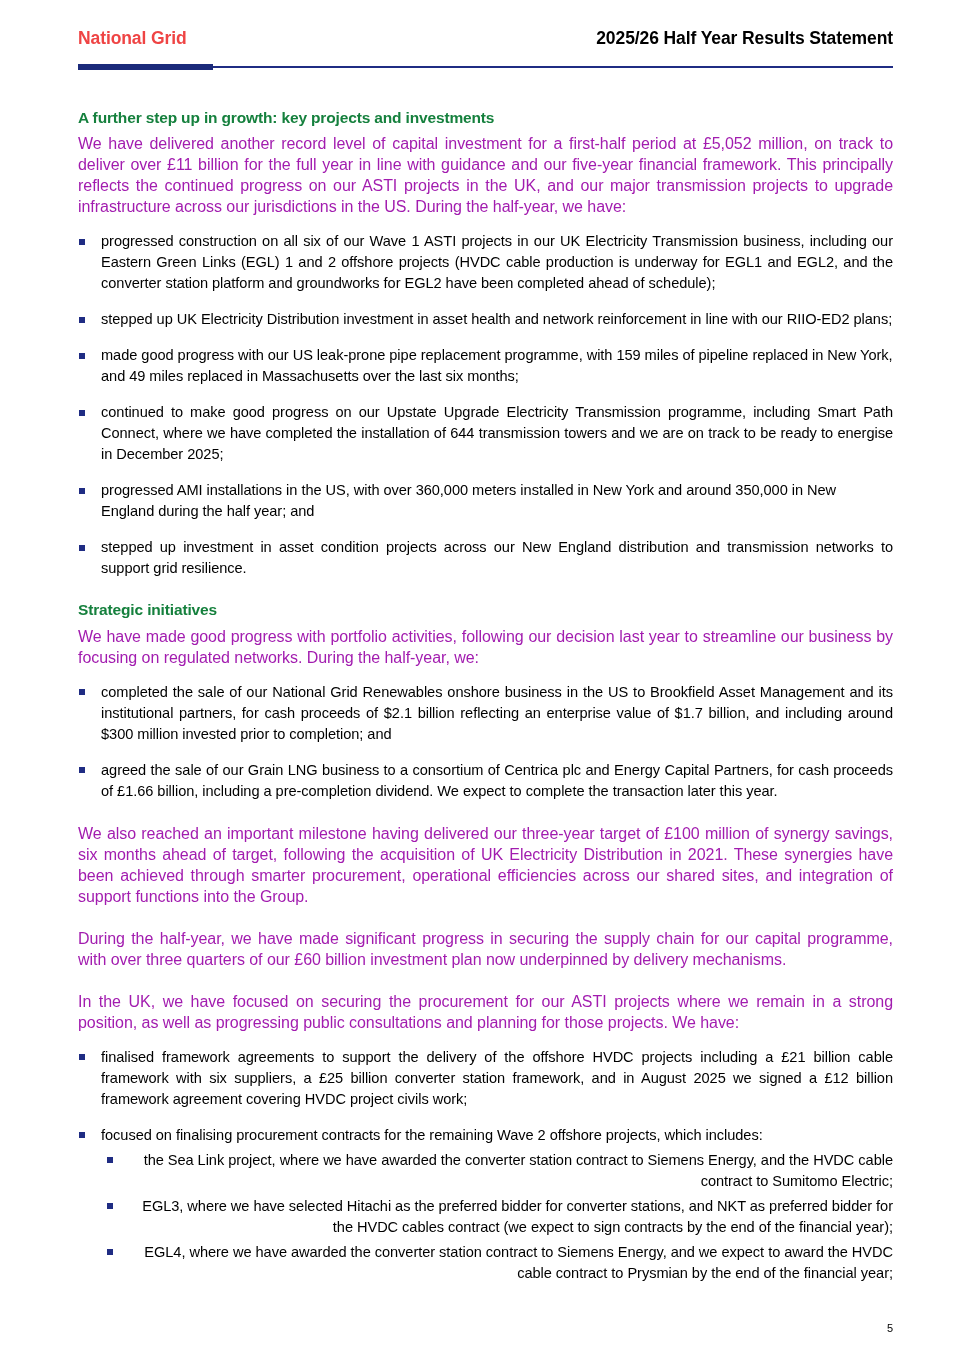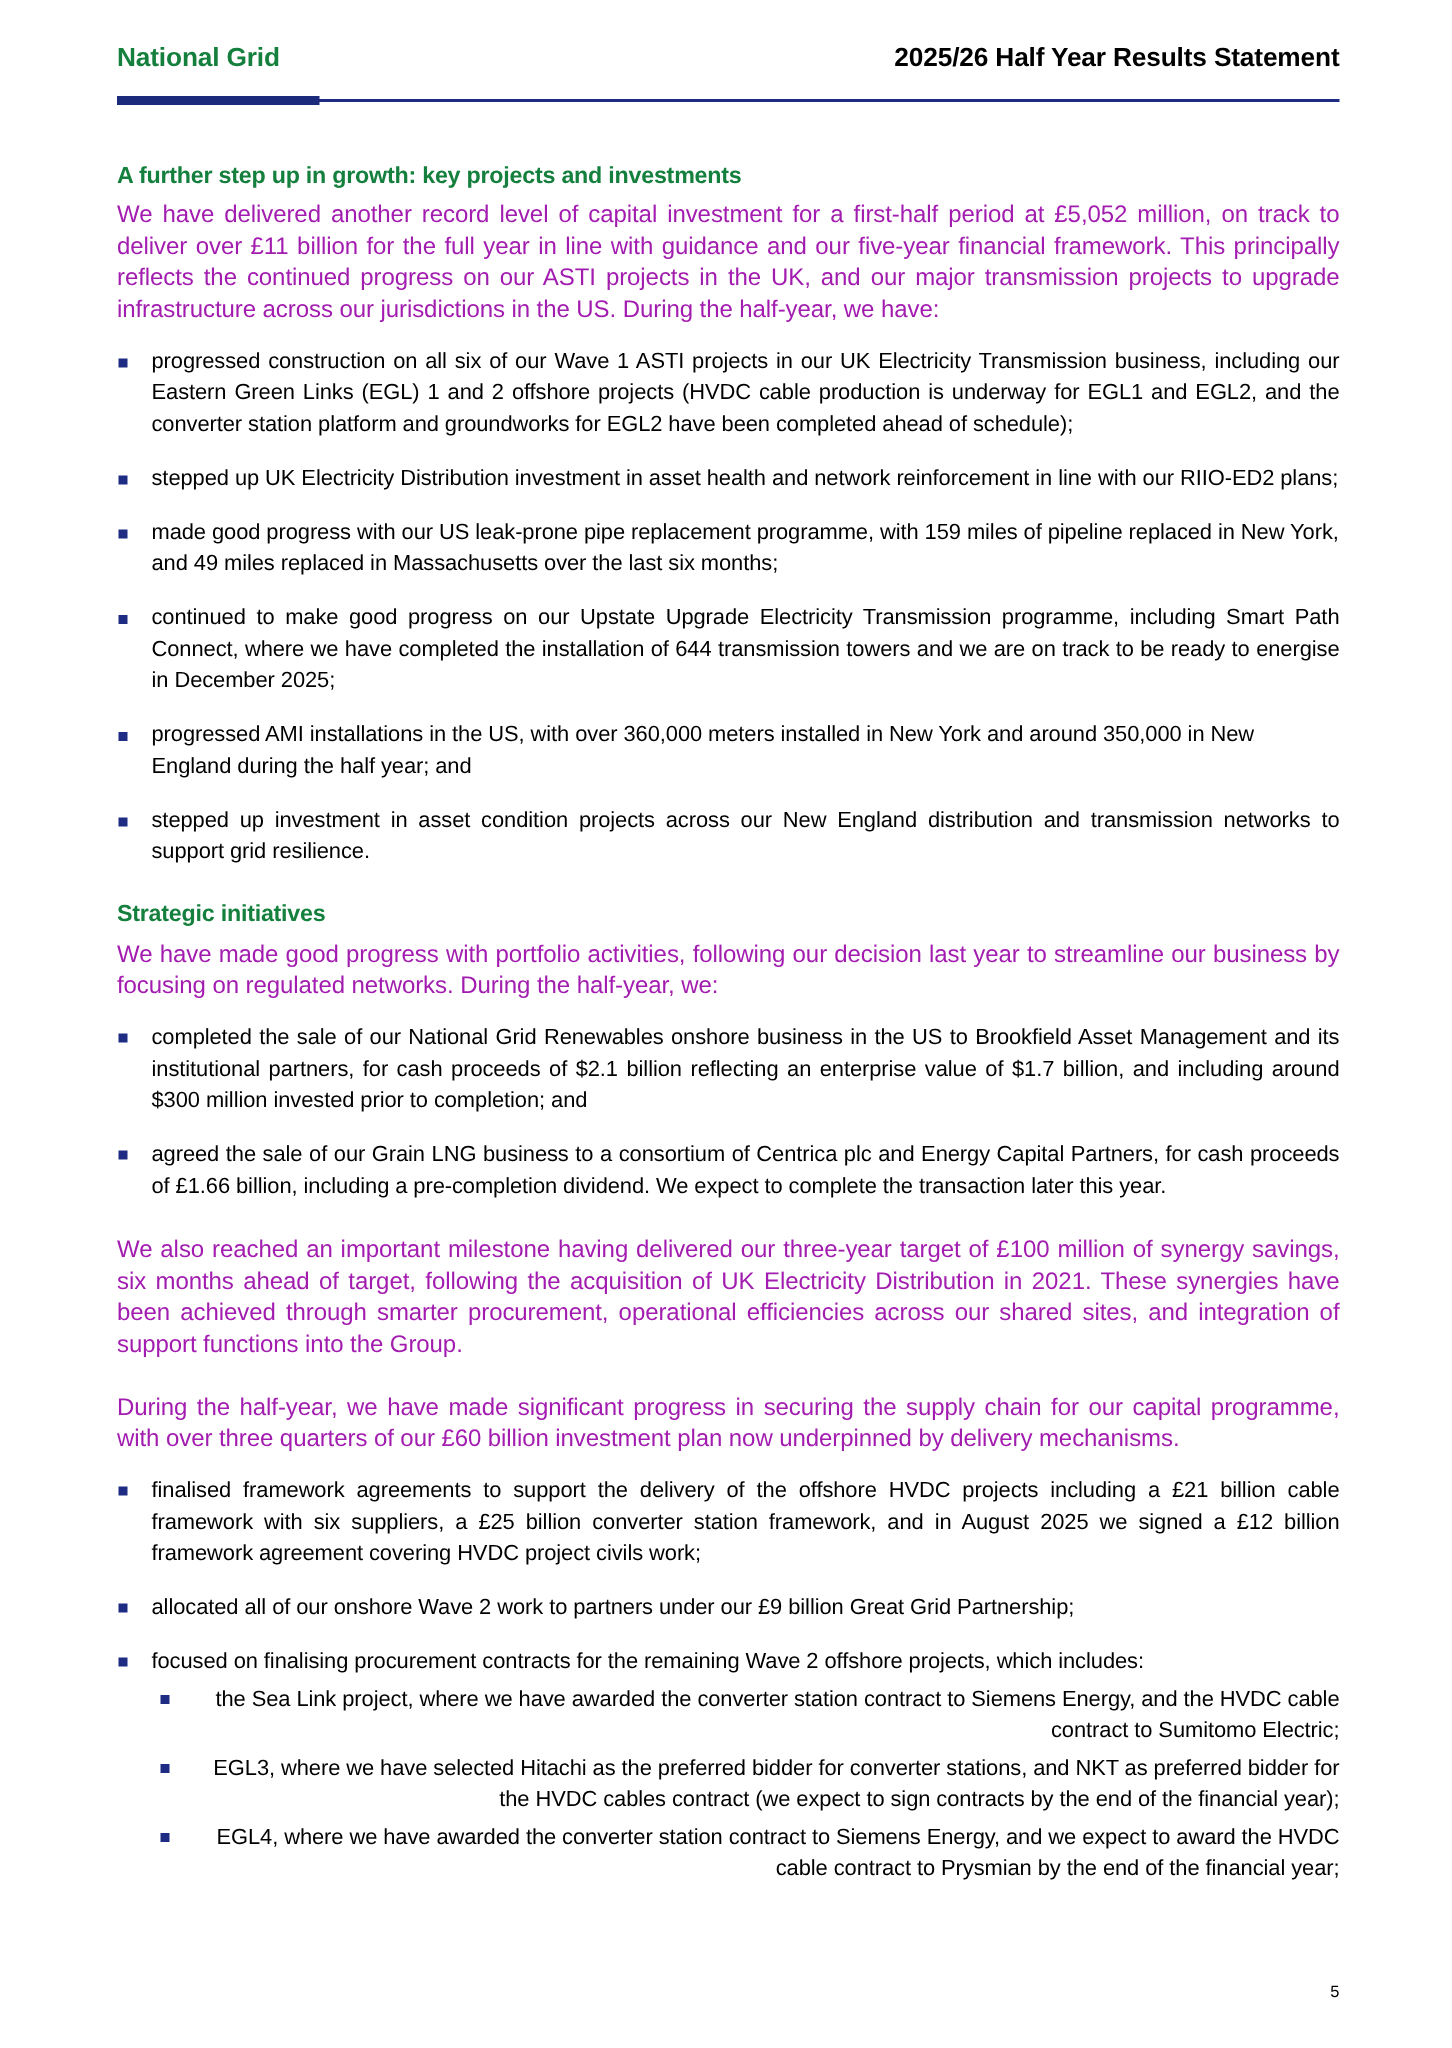--- a/index.html
+++ b/index.html
@@ -27,21 +27,21 @@
     top: 28px;
     width: 815px;
     display: flex;
     align-items: baseline;
     justify-content: space-between;
   }
   .brand-title {
     font-size: 17.5px;
     font-weight: bold;
     letter-spacing: -0.1px;
-    color: #15803d;
+    color: #ef4444;
     white-space: nowrap;
   }
   .doc-title {
     font-size: 17.5px;
     font-weight: bold;
     letter-spacing: -0.1px;
     color: #000000;
     white-space: nowrap;
     text-align: right;
   }
@@ -228,29 +228,26 @@
         <span>completed the sale of our National Grid Renewables onshore business in the US to Brookfield Asset Management and its institutional partners, for cash proceeds of $2.1 billion reflecting an enterprise value of $1.7 billion, and including around $300 million invested prior to completion; and</span>
       </li>
       <li>
         <span class="sq"></span>
         <span>agreed the sale of our Grain LNG business to a consortium of Centrica plc and Energy Capital Partners, for cash proceeds of £1.66 billion, including a pre-completion dividend. We expect to complete the transaction later this year.</span>
       </li>
     </ul>
 
     <p class="body-para gap-before">We also reached an important milestone having delivered our three-year target of £100 million of synergy savings, six months ahead of target, following the acquisition of UK Electricity Distribution in 2021. These synergies have been achieved through smarter procurement, operational efficiencies across our shared sites, and integration of support functions into the Group.</p>
     <p class="body-para gap-before">During the half-year, we have made significant progress in securing the supply chain for our capital programme, with over three quarters of our £60 billion investment plan now underpinned by delivery mechanisms.</p>
+    <p class="body-para gap-before">In the UK, we have focused on securing the procurement for our ASTI projects where we remain in a strong position, as well as progressing public consultations and planning for those projects. We have:</p>
 
     <ul class="bullets lvl1">
       <li>
         <span class="sq"></span>
         <span>finalised framework agreements to support the delivery of the offshore HVDC projects including a £21 billion cable framework with six suppliers, a £25 billion converter station framework, and in August 2025 we signed a £12 billion framework agreement covering HVDC project civils work;</span>
-      </li>
-      <li class="align-left">
-        <span class="sq"></span>
-        <span>allocated all of our onshore Wave 2 work to partners under our £9 billion Great Grid Partnership;</span>
       </li>
       <li class="align-left">
         <span class="sq"></span>
         <span>focused on finalising procurement contracts for the remaining Wave 2 offshore projects, which includes:</span>
         <div class="nested-wrap">
           <ul class="bullets lvl2">
             <li>
               <span class="sq"></span>
               <span>the Sea Link project, where we have awarded the converter station contract to Siemens Energy, and the HVDC cable contract to Sumitomo Electric;</span>
             </li>

